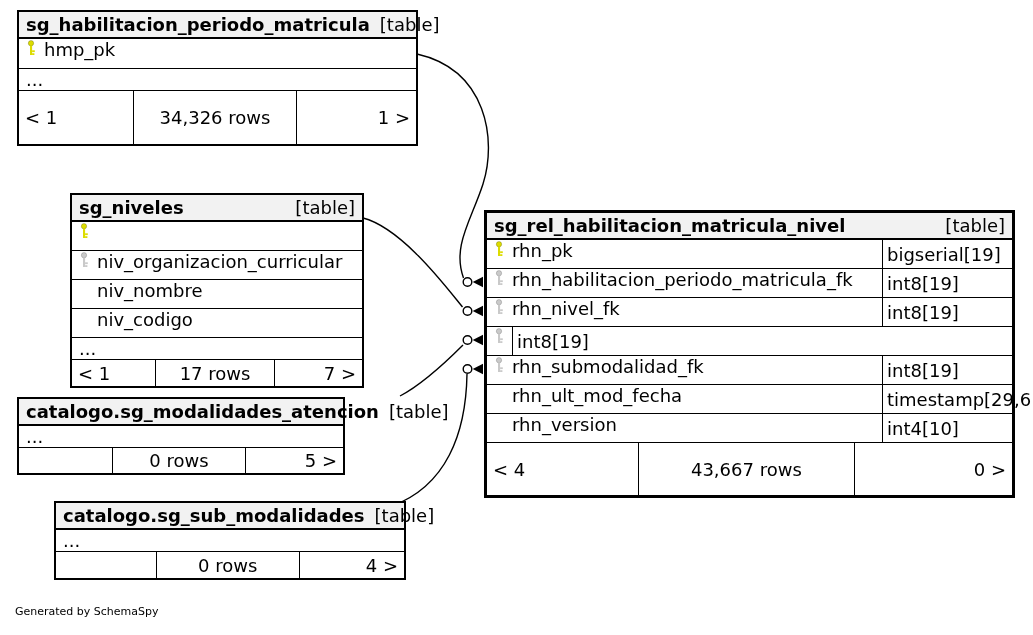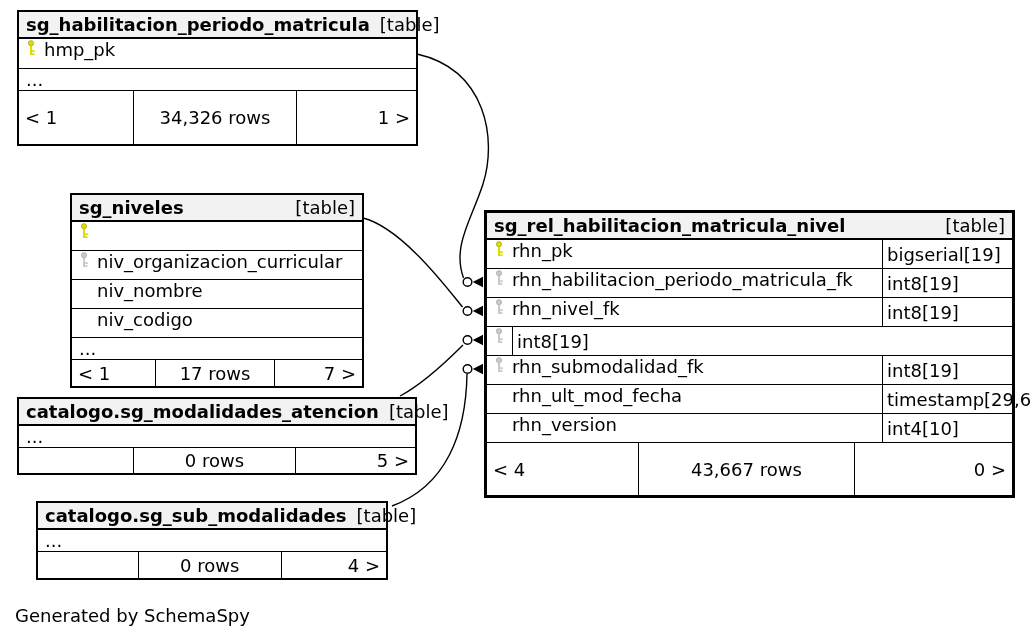--- a/index.html
+++ b/index.html
@@ -24,21 +24,21 @@
   .cname{flex:1;white-space:nowrap}
   .ctype{flex:none;width:130px;align-self:stretch;border-left:1.5px solid #000;
          display:flex;align-items:center;padding-left:4px;box-sizing:border-box;white-space:nowrap}
   .tellip{flex:none;height:22px;border-bottom:1.5px solid #000;box-sizing:border-box;
           display:flex;align-items:center;padding-left:7px}
   .tfoot{flex:1;display:flex;align-items:stretch}
   .fcell{display:flex;align-items:center;box-sizing:border-box}
   .fl{width:29%;border-right:1.5px solid #000;padding-left:6px}
   .fc{width:41%;border-right:1.5px solid #000;justify-content:center}
   .fr{flex:1;justify-content:flex-end;padding-right:6px}
-  .note{position:absolute;left:15px;top:605px;font-size:18px}
+  .note{position:absolute;left:15px;top:605px;font-size:11px}
 </style>
 </head>
 <body>
 
 <div class="canvas">
 
   <svg class="edges" width="1033" height="635" viewBox="0 0 1033 635">
     <g fill="none" stroke="#000" stroke-width="1.4">
       <path d="M417,54 C487,70 497,140 483,184 C471,221 452,246 463.5,278"></path>
       <path d="M363,218 C402,228 446,287 462.5,307"></path>
@@ -118,34 +118,34 @@
       <span class="cname">niv_codigo</span>
     </div>
     <div class="tellip">...</div>
     <div class="tfoot">
       <span class="fcell fl">&lt; 1</span>
       <span class="fcell fc">17 rows</span>
       <span class="fcell fr">7 &gt;</span>
     </div>
   </div>
 
-  <div class="tbl" style="left:17px;top:397px;width:400px;height:78px">
+  <div class="tbl" style="left:17px;top:397px;width:328px;height:78px">
     <div class="thead">
       <span class="ttitle">catalogo.sg_modalidades_atencion</span>
       <span class="tbadge">[table]</span>
     </div>
     <div class="tellip">...</div>
     <div class="tfoot">
       <span class="fcell fl"></span>
       <span class="fcell fc">0 rows</span>
       <span class="fcell fr">5 &gt;</span>
     </div>
   </div>
 
-  <div class="tbl" style="left:36px;top:501px;width:352px;height:79px">
+  <div class="tbl" style="left:54px;top:501px;width:352px;height:79px">
     <div class="thead">
       <span class="ttitle">catalogo.sg_sub_modalidades</span>
       <span class="tbadge">[table]</span>
     </div>
     <div class="tellip">...</div>
     <div class="tfoot">
       <span class="fcell fl"></span>
       <span class="fcell fc">0 rows</span>
       <span class="fcell fr">4 &gt;</span>
     </div>

